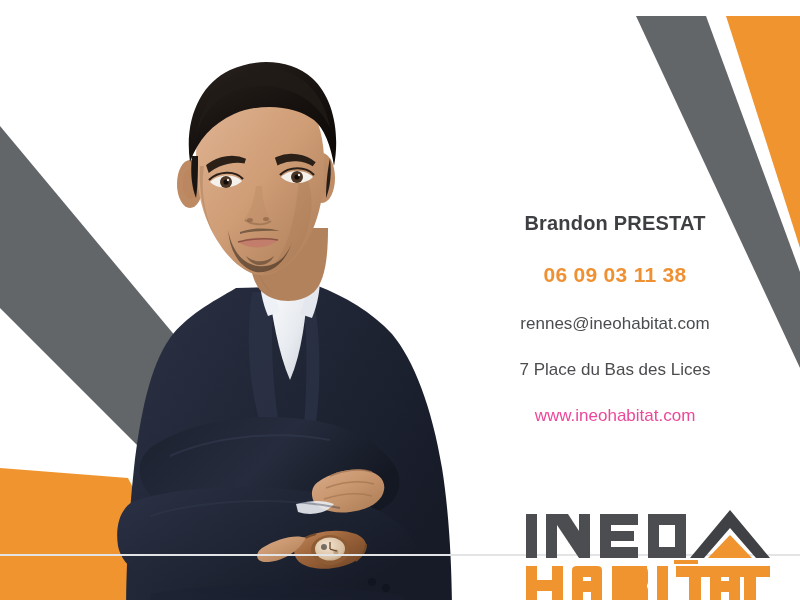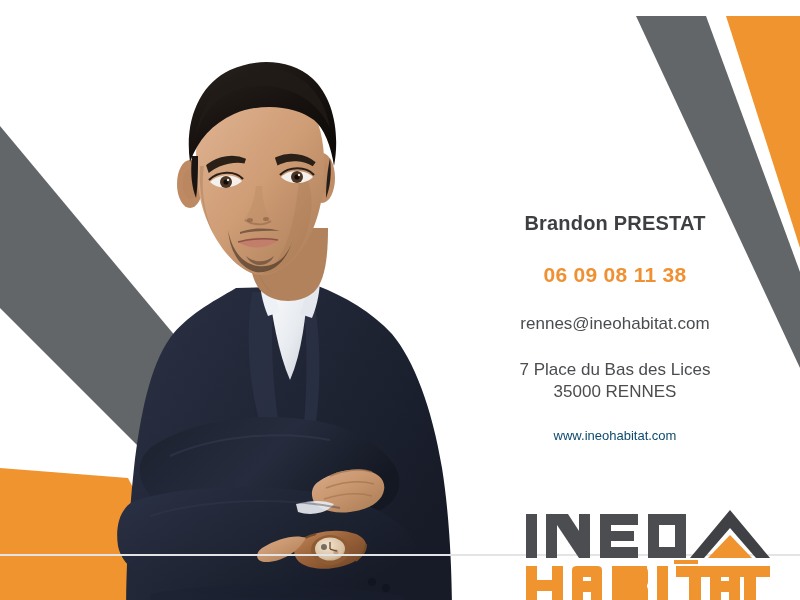--- a/index.html
+++ b/index.html
@@ -69,22 +69,22 @@
     margin-bottom:25px;
     text-align:center;
   }
   #contact-address {
     font-size:17px;
     color:#4a4c4f;
     line-height:1.28;
     margin-bottom:25px;
   }
   #contact-website {
-    font-size:13px;
-    color:#0c4a6e;
+    font-size:17px;
+    color:#ec4899;
   }
 
   
   #logo {
     position:absolute;
     left:524px; top:492px;
     width:246px; height:100px;
   }
   #logo svg { display:block; }
 </style>
@@ -303,25 +303,24 @@
 
         <path d="M150,578 C220,566 330,566 404,580 L404,600 L150,600 Z" fill="#1b2030" opacity="0.35"></path>
       </g>
     </svg>
   </div>
 
   <div id="hairline"></div>
 
   <div id="contact">
     <div id="contact-name">Brandon PRESTAT</div>
-    <div id="contact-phone">06 09 08 11 38</div>
+    <div id="contact-phone">06 09 03 11 38</div>
     <div id="contact-email">rennes@ineohabitat.com</div>
     <div id="contact-address">
       <div>7 Place du Bas des Lices</div>
-      <div>35000 RENNES</div>
     </div>
     <div id="contact-website">www.ineohabitat.com</div>
   </div>
 
   <div id="logo">
     <svg width="246" height="100" viewBox="0 0 246 100" xmlns="http://www.w3.org/2000/svg">
 
       <g fill="#4b4d50">
 
         <rect x="2" y="6" width="11" height="44"></rect>

